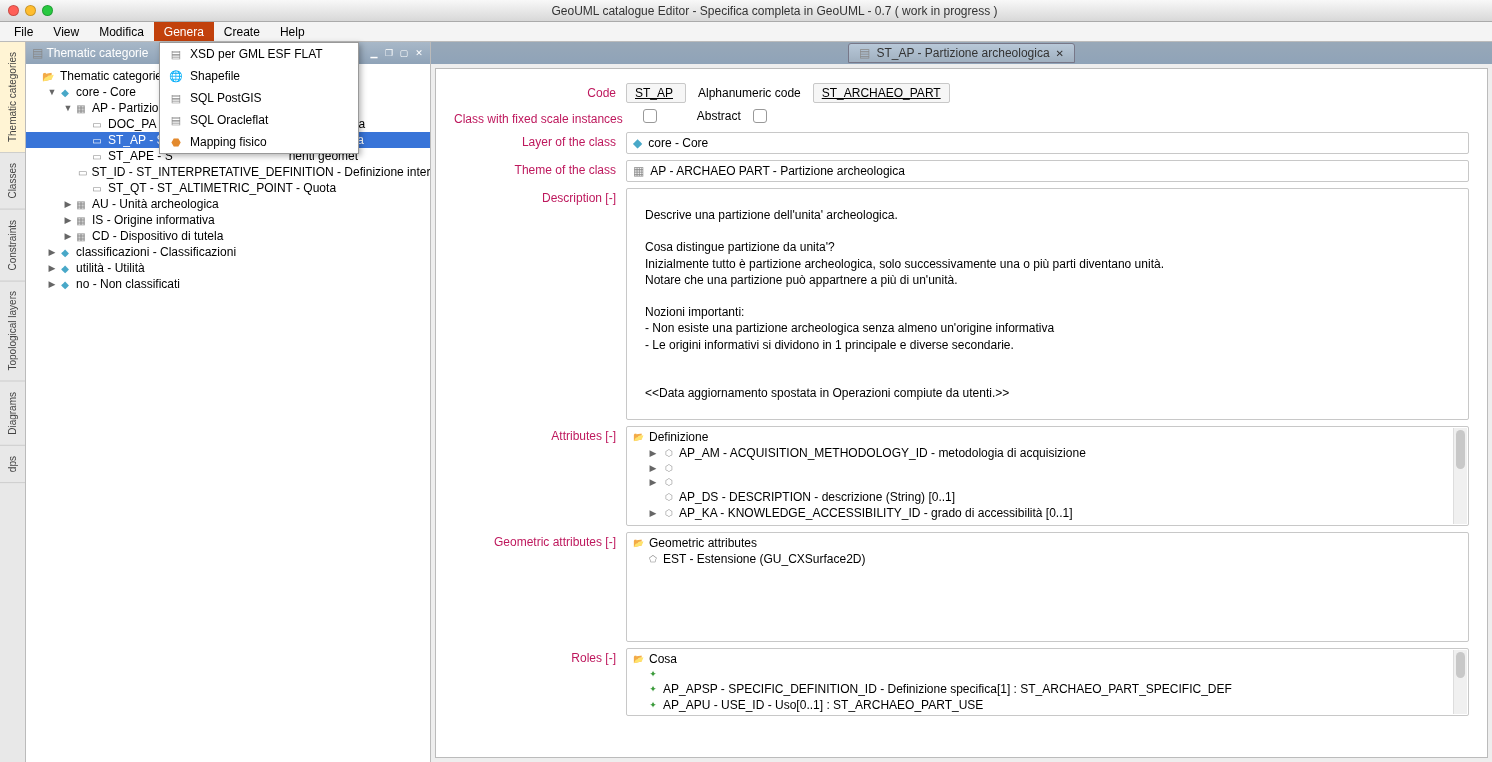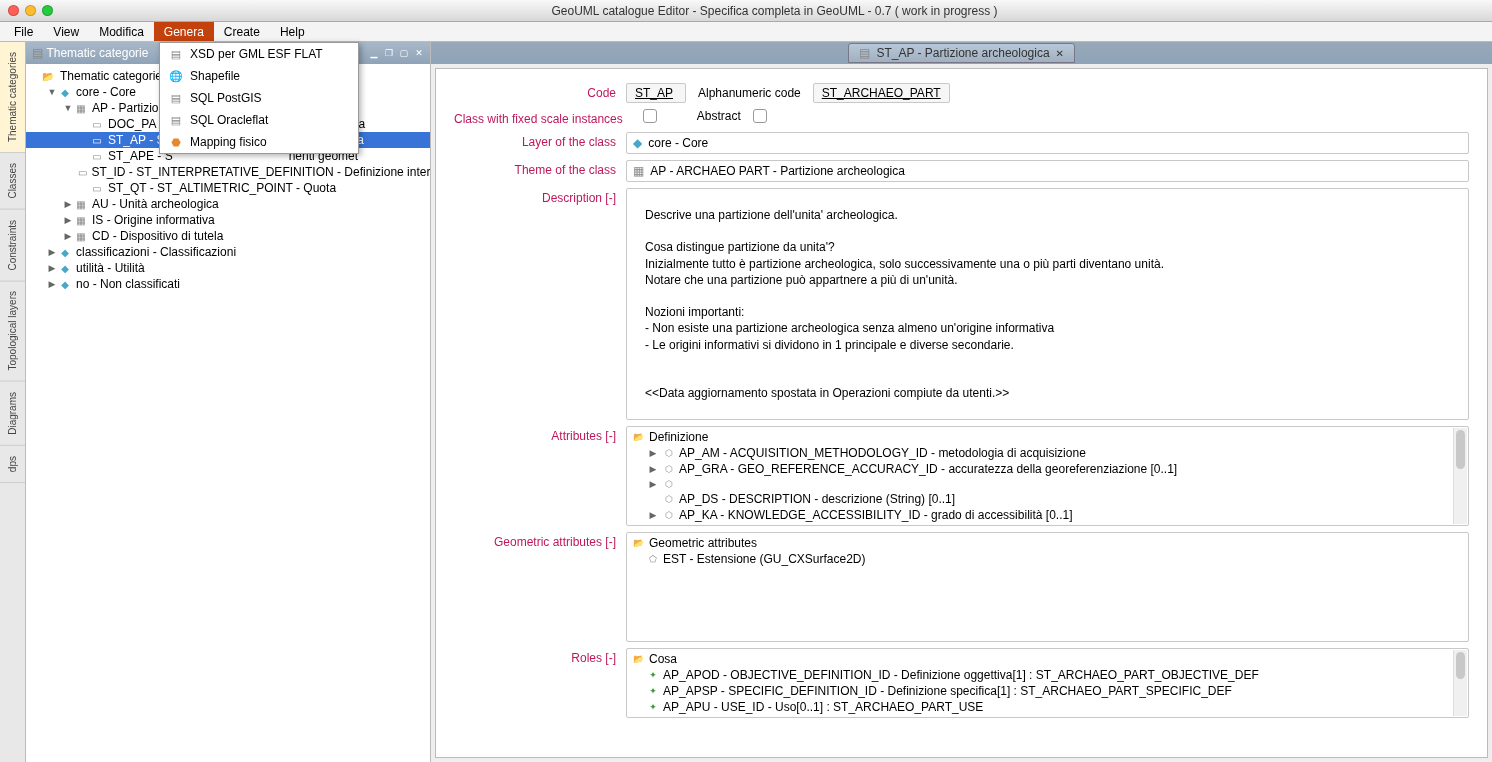--- a/index.html
+++ b/index.html
@@ -293,21 +293,20 @@
                 <span>Definizione</span>
               </div>
             <div class="listitem">
                 <span class="twisty">▶</span>
                 <span class="attricon ic-grey">⬡</span>
                 <span>AP_AM - ACQUISITION_METHODOLOGY_ID - metodologia di acquisizione</span>
               </div>
             <div class="listitem">
                 <span class="twisty">▶</span>
                 <span class="attricon ic-grey">⬡</span>
-                <span>AP_GRA - GEO_REFERENCE_ACCURACY_ID - accuratezza della georeferenziazione [0..1]</span>
               </div>
             <div class="listitem">
                 <span class="twisty">▶</span>
                 <span class="attricon ic-grey">⬡</span>
               </div>
             <div class="listitem">
                 <span class="twisty"></span>
                 <span class="attricon ic-grey">⬡</span>
                 <span>AP_DS - DESCRIPTION - descrizione (String) [0..1]</span>
               </div>
@@ -340,21 +339,20 @@
       <div class="formrow">
         <div class="formlabel">Roles [-]</div>
         <div class="formval">
           <div class="listbox" style="min-height:60px;">
             <div class="lbhead">
                 <span class="attricon ic-orange">📂</span>
                 <span>Cosa</span>
               </div>
             <div class="listitem">
                 <span class="attricon ic-green">✦</span>
-                <span>AP_APOD - OBJECTIVE_DEFINITION_ID - Definizione oggettiva[1] : ST_ARCHAEO_PART_OBJECTIVE_DEF</span>
               </div>
             <div class="listitem">
                 <span class="attricon ic-green">✦</span>
                 <span>AP_APSP - SPECIFIC_DEFINITION_ID - Definizione specifica[1] : ST_ARCHAEO_PART_SPECIFIC_DEF</span>
               </div>
             <div class="listitem">
                 <span class="attricon ic-green">✦</span>
                 <span>AP_APU - USE_ID - Uso[0..1] : ST_ARCHAEO_PART_USE</span>
               </div>
             <div class="scrollbar-stub"></div>

